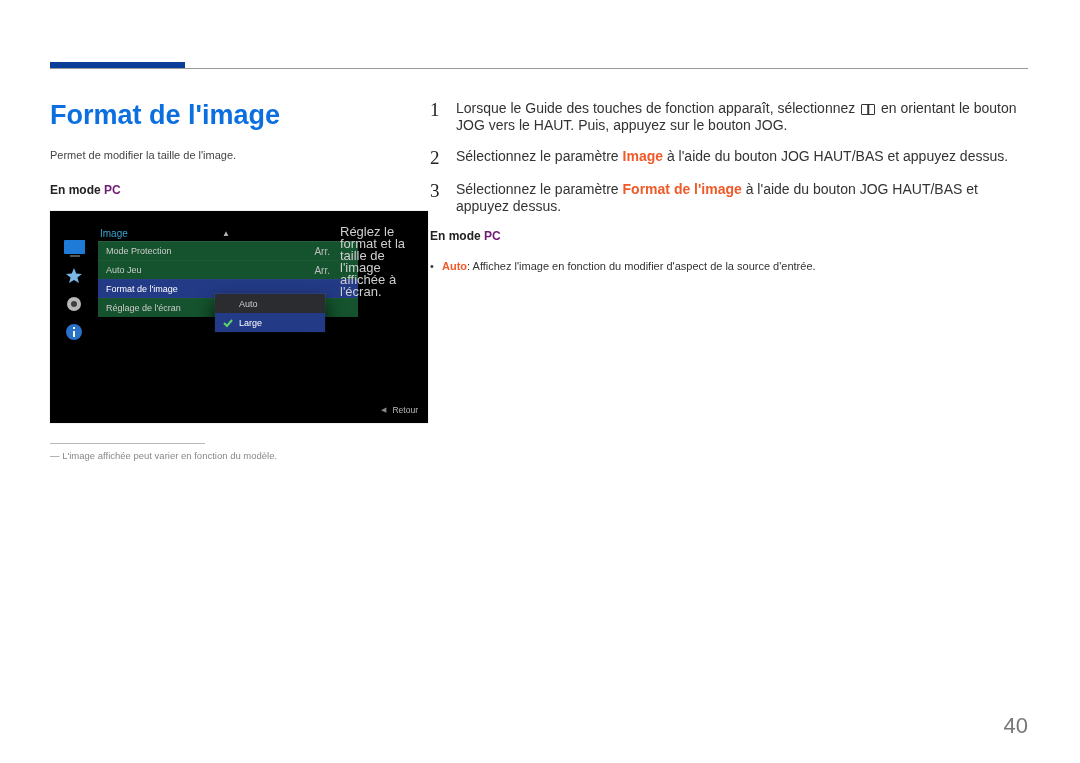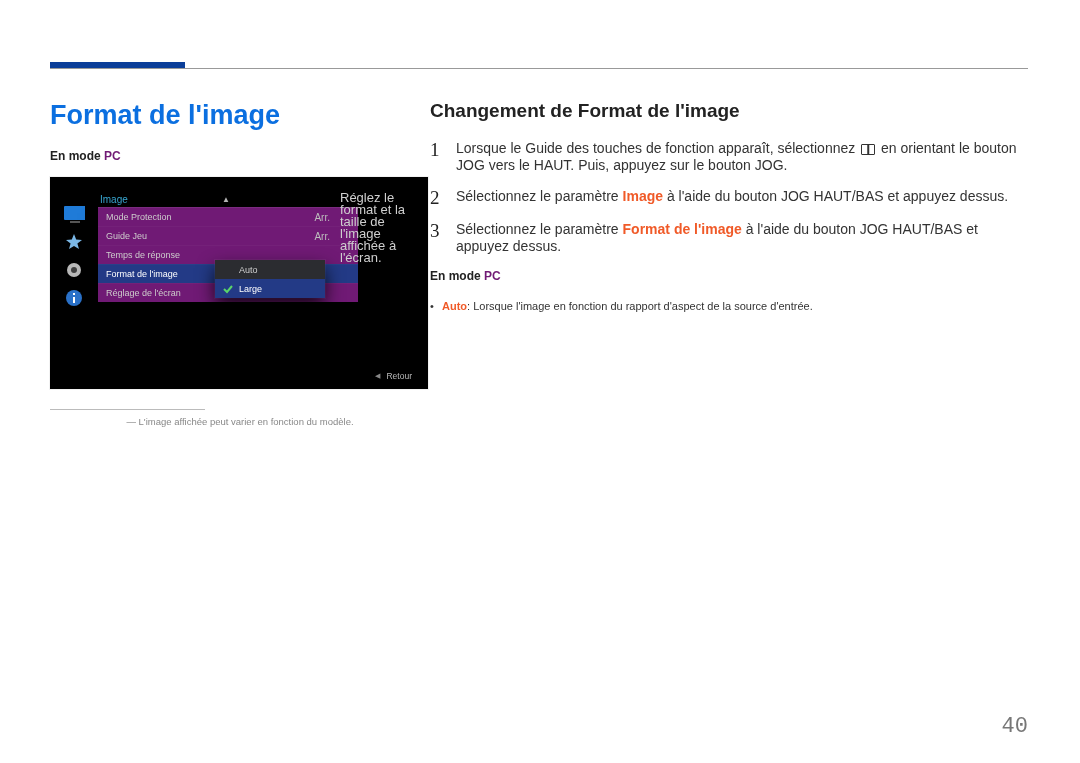--- a/index.html
+++ b/index.html
@@ -93,21 +93,21 @@
       justify-content: space-between;
       padding-right: 50px;
     }
     .osd-header .title { color: #3aa9d4; font-size: 10px; }
     .osd-header .arrow-up { color: #bbb; font-size: 8px; position:absolute; left:122px; top:3px;}
     .osd-panel {
       position: absolute;
       left: 48px;
       top: 30px;
       width: 260px;
-      background: #701a75;
+      background: #14532d;
       box-shadow: 0 1px 0 rgba(255,255,255,.05) inset, 0 6px 14px rgba(0,0,0,.7);
     }
     .osd-row {
       display: flex;
       justify-content: space-between;
       align-items: center;
       padding: 5px 8px;
       height: 19px;
       border-top: 1px solid rgba(255,255,255,.03);
       color: #cdcccc;
@@ -140,39 +140,38 @@
       height: 19px;
     }
     .osd-popup .prow.sel { background: #233a86; color: #fff; }
     .check {
       width: 10px; height: 10px;
       display: inline-block;
     }
     .check svg { display:block; }
     .osd-footer {
       position: absolute;
-      right: 16px;
+      right: 10px;
       bottom: 8px;
       font-size: 8.5px;
       color: #bbb;
       display: flex;
       align-items: center;
       gap: 6px;
     }
     .osd-footer .tri { font-size: 7px; color:#888; }
     .footnote-rule {
       border-top: 1px solid #bbb;
       width: 155px;
       margin-top: 20px;
       margin-bottom: 6px;
     }
     .footnote {
       font-size: 9.5px;
       color: #888;
-      text-align: center;
     }
     .footnote::before {
       content: "― ";
       color: #888;
     }
 
     
     h2.right-title {
       font-size: 19px;
       font-weight: 700;
@@ -234,33 +233,33 @@
     }
     ul.bullets li b.opt { color: #f05a28; font-weight: bold; }
     ul.bullets li b.opt2 { color: #222; font-weight: bold; }
     .page-number {
       position: absolute;
       right: 52px;
       bottom: 24px;
       font-size: 22px;
       color: #777;
       font-weight: 300;
-      font-family: Liberation Mono, monospace;
     }
   </style>
 </head>
 <body>
 
 <div class="top-rule-accent"></div>
 <div class="top-rule"></div>
 
 <div class="page">
 
   <div class="col-left">
     <h1 class="section-title">Format de l'image</h1>
+    <p class="lead">Permet de modifier la taille de l'image.</p>
 
     <p class="mode-label">
       <span>En mode </span><span class="pc">PC</span>
     </p>
 
     <div class="osd">
       <div class="osd-side">
         <span class="tv">
           <svg width="24" height="18">
               <rect x="1" y="1" width="22" height="14" fill="#1f7bd8" rx="1"></rect>
@@ -291,26 +290,22 @@
         <span class="title">Image</span>
         <span class="arrow-up">▲</span>
       </div>
 
       <div class="osd-panel">
         <div class="osd-row">
           <span>Mode Protection</span>
           <span class="val">Arr.</span>
         </div>
         <div class="osd-row">
-          <span>Guide Jeu</span>
+          <span>Auto Jeu</span>
           <span class="val">Arr.</span>
-        </div>
-        <div class="osd-row">
-          <span>Temps de réponse</span>
-          <span class="val"></span>
         </div>
         <div class="osd-row hover">
           <span>Format de l'image</span>
           <span class="val"></span>
         </div>
         <div class="osd-row">
           <span>Réglage de l'écran</span>
           <span class="val"></span>
         </div>
       </div>
@@ -336,21 +331,20 @@
         <span class="tri">◀</span>
         <span>Retour</span>
       </div>
     </div>
 
     <div class="footnote-rule"></div>
     <p class="footnote">L'image affichée peut varier en fonction du modèle.</p>
   </div>
 
   <div class="col-right">
-    <h2 class="right-title">Changement de Format de l'image</h2>
 
     <div class="step">
       <div class="num">1</div>
       <div class="txt">
         <span>Lorsque le Guide des touches de fonction apparaît, sélectionnez </span><span class="menu-glyph"></span><span> en orientant le bouton JOG vers le HAUT. Puis, appuyez sur le bouton JOG.</span>
       </div>
     </div>
 
     <div class="step">
       <div class="num">2</div>
@@ -365,20 +359,20 @@
         <span>Sélectionnez le paramètre </span><span class="param2">Format de l'image</span><span> à l'aide du bouton JOG HAUT/BAS et appuyez dessus.</span>
       </div>
     </div>
 
     <p class="mode-label" style="margin-top:10px;">
       <span>En mode </span><span class="pc">PC</span>
     </p>
 
     <ul class="bullets">
       <li>
-        <b class="opt">Auto</b><span>: Lorsque l'image en fonction du rapport d'aspect de la source d'entrée.</span>
+        <b class="opt">Auto</b><span>: Affichez l'image en fonction du modifier d'aspect de la source d'entrée.</span>
       </li>
     </ul>
   </div>
 
 </div>
 
 <div class="page-number">40</div>
 
 </body></html>

